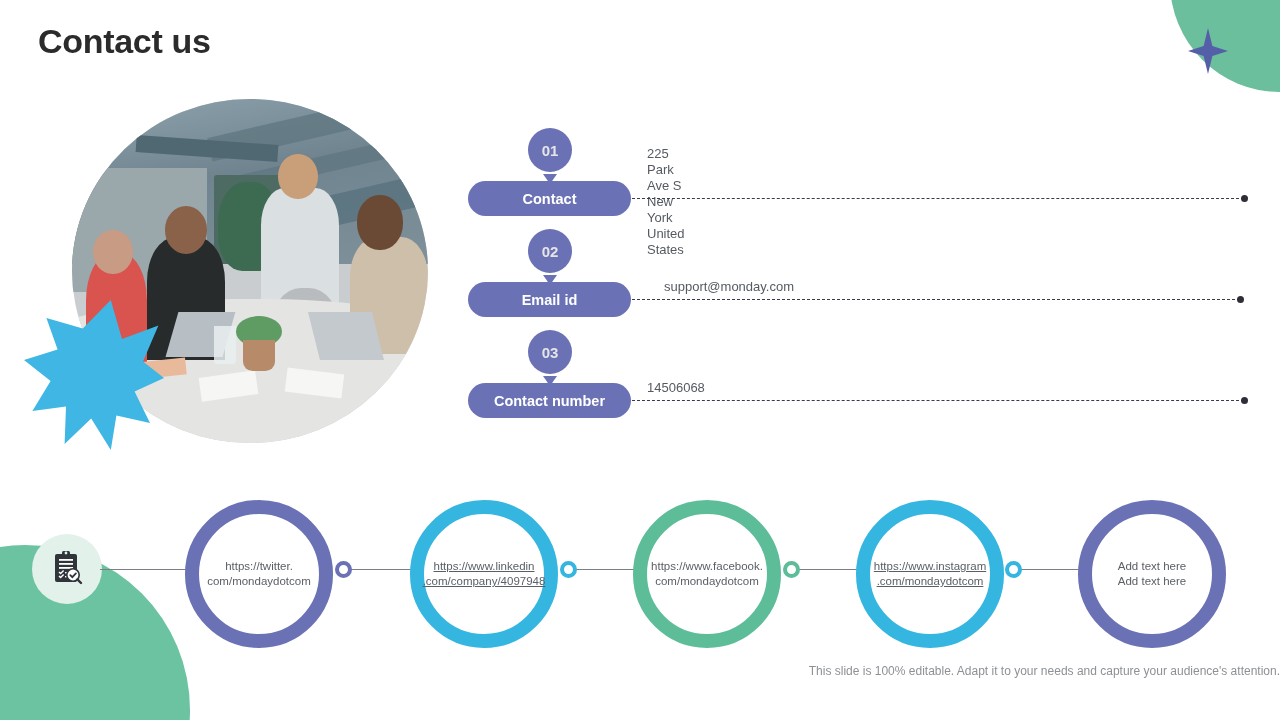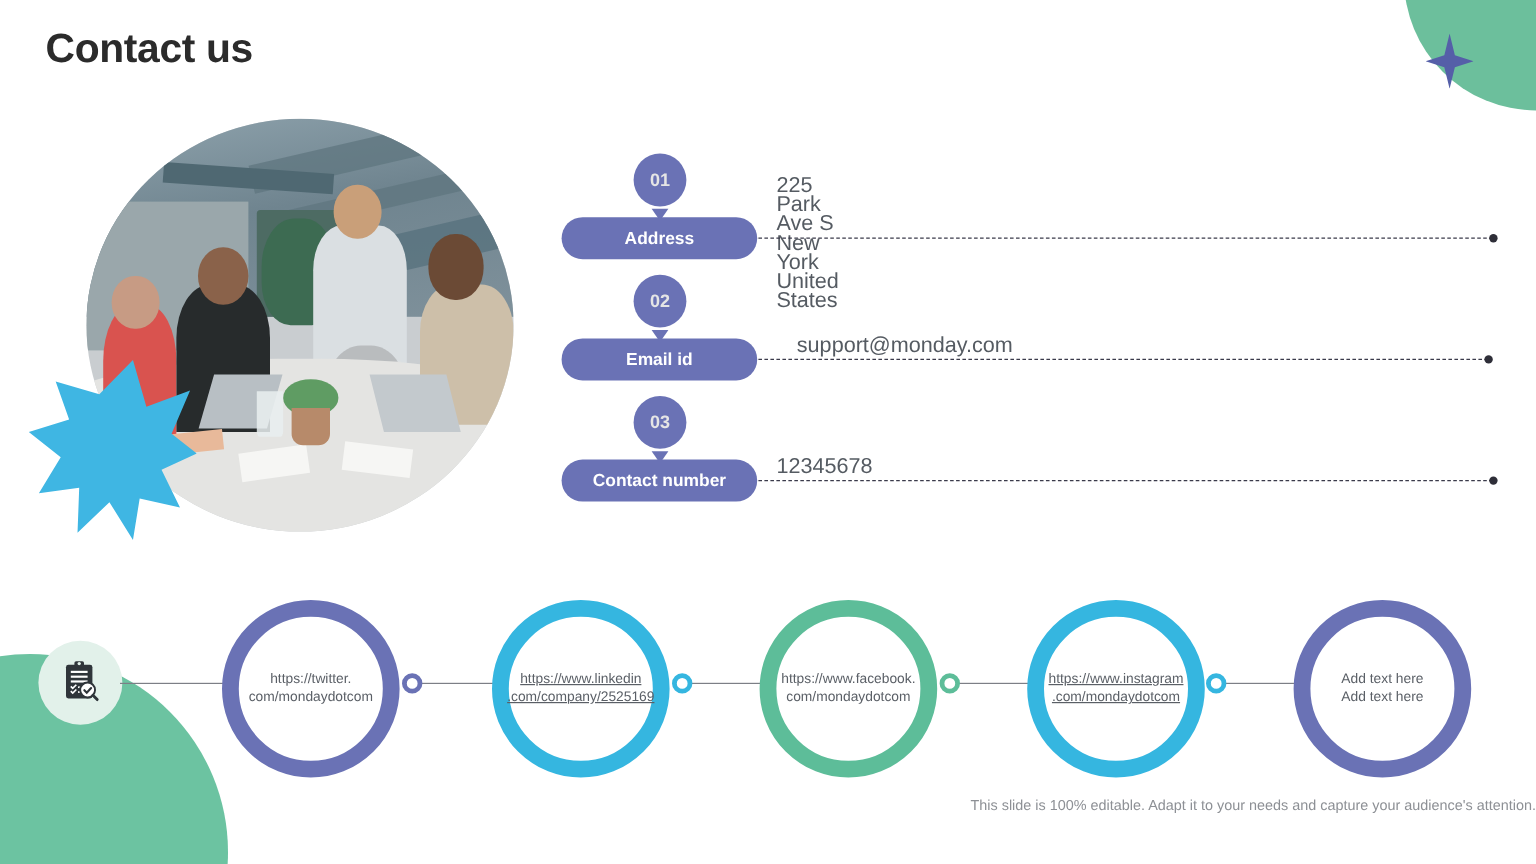--- a/index.html
+++ b/index.html
@@ -178,21 +178,21 @@
   }
   .dashdot {
     position: absolute;
     width: 7px;
     height: 7px;
     border-radius: 50%;
     background: #2e2e38;
   }
   .cvalue {
     position: absolute;
-    font-size: 18px;
+    font-size: 13px;
     color: #555b62;
     line-height: 16px;
     white-space: pre-line;
   }
 
   
   .social-icon-circle {
     position: absolute;
     left: 32px;
     top: 534px;
@@ -297,40 +297,40 @@
       <div class="paper pa3"></div>
       <div class="glass"></div>
       <div class="bush"></div>
       <div class="pot"></div>
     </div>
   </div>
   <div class="starburst"></div>
 
   <div class="contact-row">
     <div class="badge" style="left:528px; top:128px;">01</div>
-    <div class="pill" style="left:468px; top:181px; width:163px;">Address</div>
+    <div class="pill" style="left:468px; top:181px; width:163px;">Contact</div>
     <div class="cvalue" style="left:647px; top:146px;">225 Park Ave S
 New York
 United States</div>
     <div class="dashline" style="left:632px; top:198px; width:612px;"></div>
     <div class="dashdot" style="left:1241px; top:195px;"></div>
   </div>
 
   <div class="contact-row">
     <div class="badge" style="left:528px; top:229px;">02</div>
     <div class="pill" style="left:468px; top:282px; width:163px;">Email id</div>
     <div class="cvalue" style="left:664px; top:279px;">support@monday.com</div>
     <div class="dashline" style="left:632px; top:299px; width:608px;"></div>
     <div class="dashdot" style="left:1237px; top:296px;"></div>
   </div>
 
   <div class="contact-row">
     <div class="badge" style="left:528px; top:330px;">03</div>
     <div class="pill" style="left:468px; top:383px; width:163px;">Contact number</div>
-    <div class="cvalue" style="left:647px; top:380px;">12345678</div>
+    <div class="cvalue" style="left:647px; top:380px;">14506068</div>
     <div class="dashline" style="left:632px; top:400px; width:612px;"></div>
     <div class="dashdot" style="left:1241px; top:397px;"></div>
   </div>
 
   <div class="social-icon-circle">
     <svg width="40" height="40" viewBox="0 0 40 40">
       <rect x="8" y="5" width="22" height="28" rx="2" fill="#2f353a"></rect>
       <rect x="15" y="2" width="8" height="5" rx="1.5" fill="#2f353a"></rect>
       <circle cx="19" cy="4" r="1.4" fill="#e2f1ea"></circle>
       <rect x="12" y="10" width="14" height="1.8" fill="#ffffff"></rect>
@@ -351,21 +351,21 @@
   <div class="connector" style="left:565px;  top:569px; width:90px;"></div>
   <div class="connector" style="left:788px;  top:569px; width:88px;"></div>
   <div class="connector" style="left:1010px; top:569px; width:88px;"></div>
 
   <div class="ring" style="left:185px; top:500px; width:148px; height:148px; border:14px solid #6a72b5;">
     <div class="ring-text">https://twitter.
 com/mondaydotcom</div>
   </div>
   <div class="ring" style="left:410px; top:500px; width:148px; height:148px; border:14px solid #35b6e0;">
     <div class="ring-text link">https://www.linkedin
-.com/company/2525169</div>
+.com/company/4097948</div>
   </div>
   <div class="ring" style="left:633px; top:500px; width:148px; height:148px; border:14px solid #5dbd99;">
     <div class="ring-text">https://www.facebook.
 com/mondaydotcom</div>
   </div>
   <div class="ring" style="left:856px; top:500px; width:148px; height:148px; border:14px solid #35b6e0;">
     <div class="ring-text link">https://www.instagram
 .com/mondaydotcom</div>
   </div>
   <div class="ring" style="left:1078px; top:500px; width:148px; height:148px; border:14px solid #6a72b5;">

